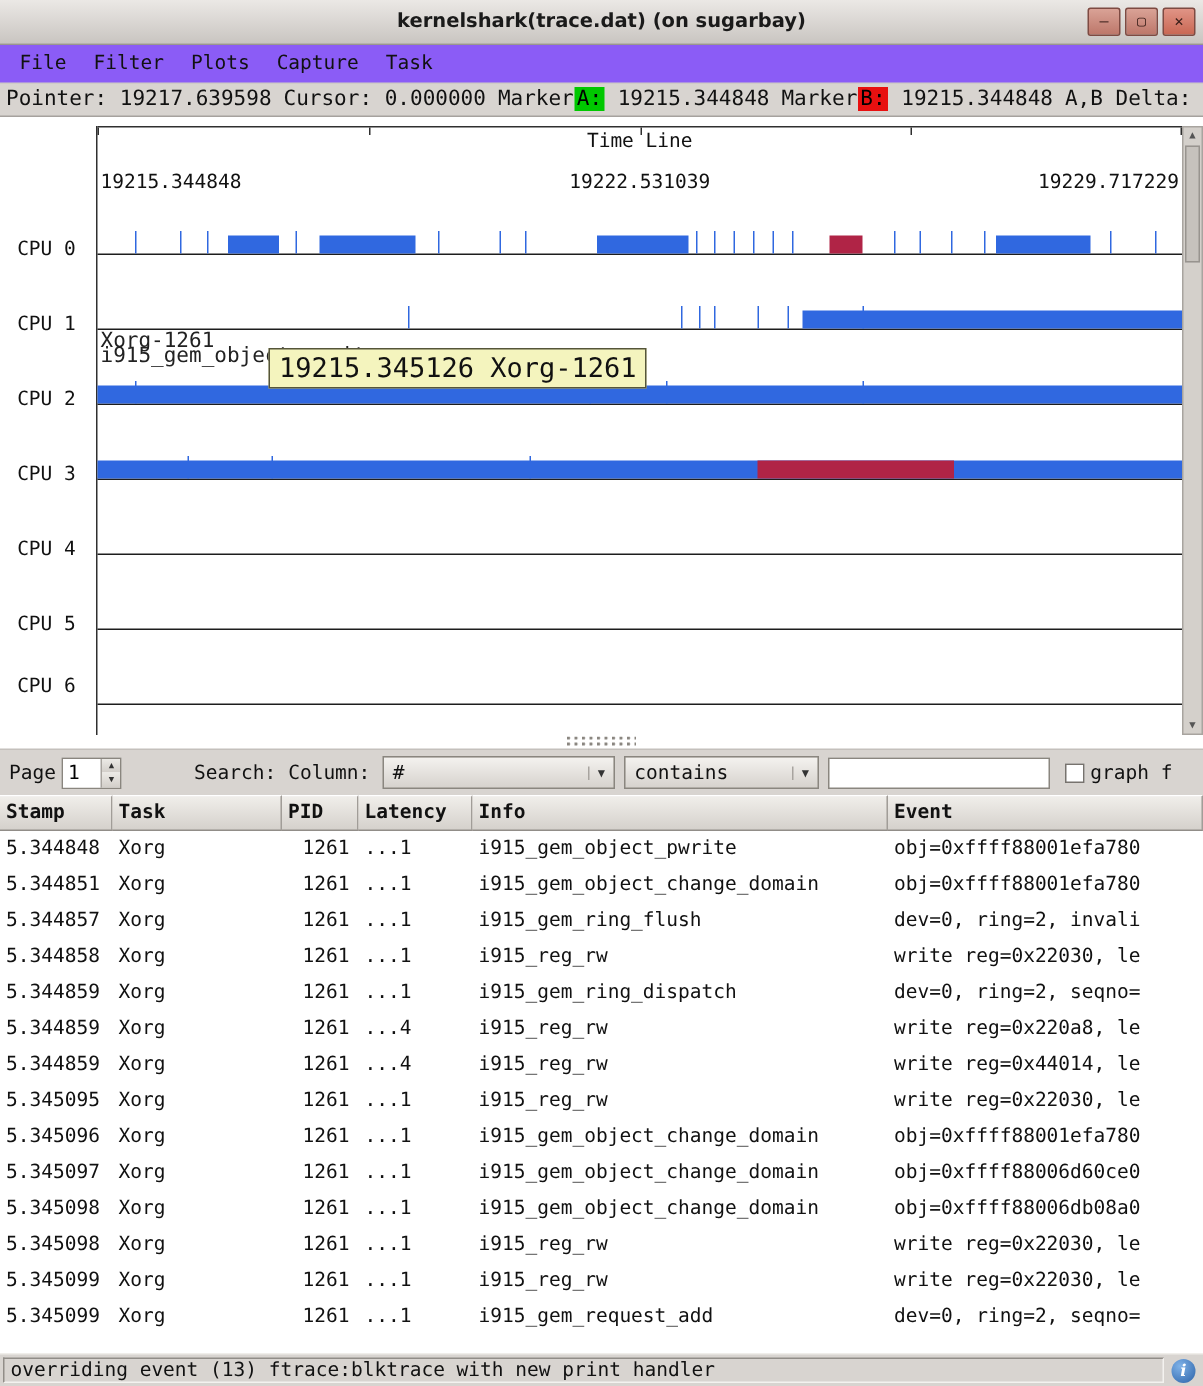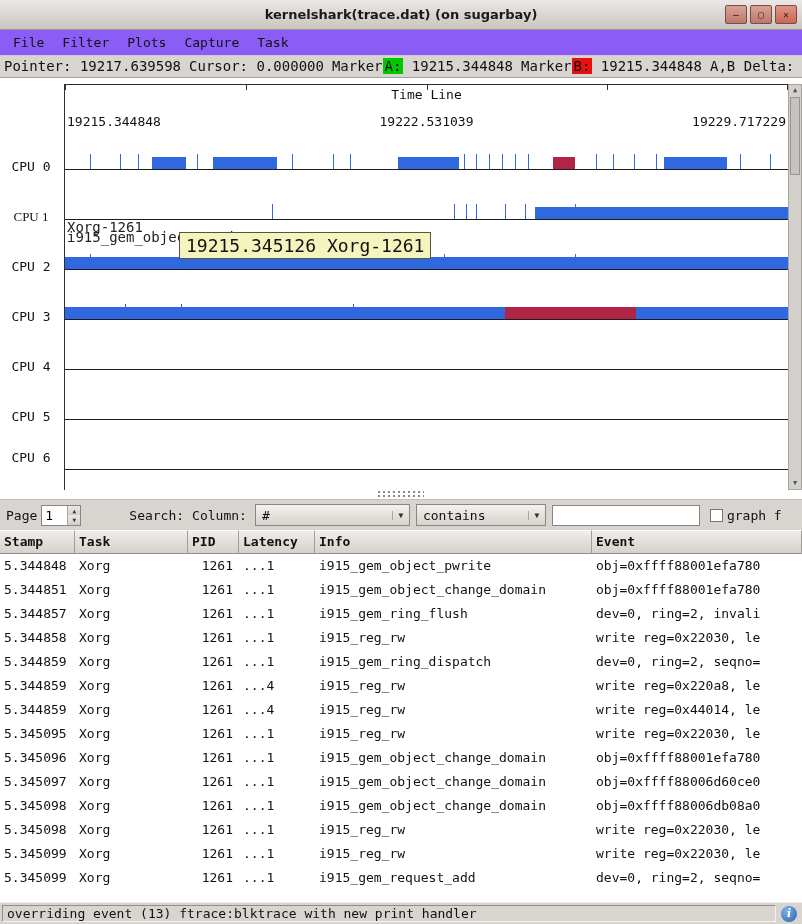--- a/index.html
+++ b/index.html
@@ -96,21 +96,21 @@
     <span class="menu-item">Task</span>
   </div>
 
 <div class="infobar">
   <span class="grp"><span>Pointer:</span> <span>19217.639598</span></span><span class="grp"><span>Cursor:</span> <span>0.000000</span></span><span class="grp"><span>Marker</span><span class="badge a">A:</span> <span>19215.344848</span></span><span class="grp"><span>Marker</span><span class="badge b">B:</span> <span>19215.344848</span></span><span>A,B Delta:</span>
 </div>
 
 <div class="graph-pane">
   <div class="cpu-gutter">
       <div class="cpu-label" style="top: 75px;">CPU 0</div>
-      <div class="cpu-label" style="top: 125px; font-family: Liberation Serif, serif;">CPU 1</div>
+      <div class="cpu-label" style="top: 125px;">CPU 1</div>
       <div class="cpu-label" style="top: 175px;">CPU 2</div>
       <div class="cpu-label" style="top: 225px;">CPU 3</div>
       <div class="cpu-label" style="top: 275px;">CPU 4</div>
       <div class="cpu-label" style="top: 325px;">CPU 5</div>
       <div class="cpu-label" style="top: 366px;">CPU 6</div>
     </div>
   <div class="plot">
     <div class="ruler">
       <i class="rtick" style="left:0"></i>
       <i class="rtick" style="left:25%"></i>

